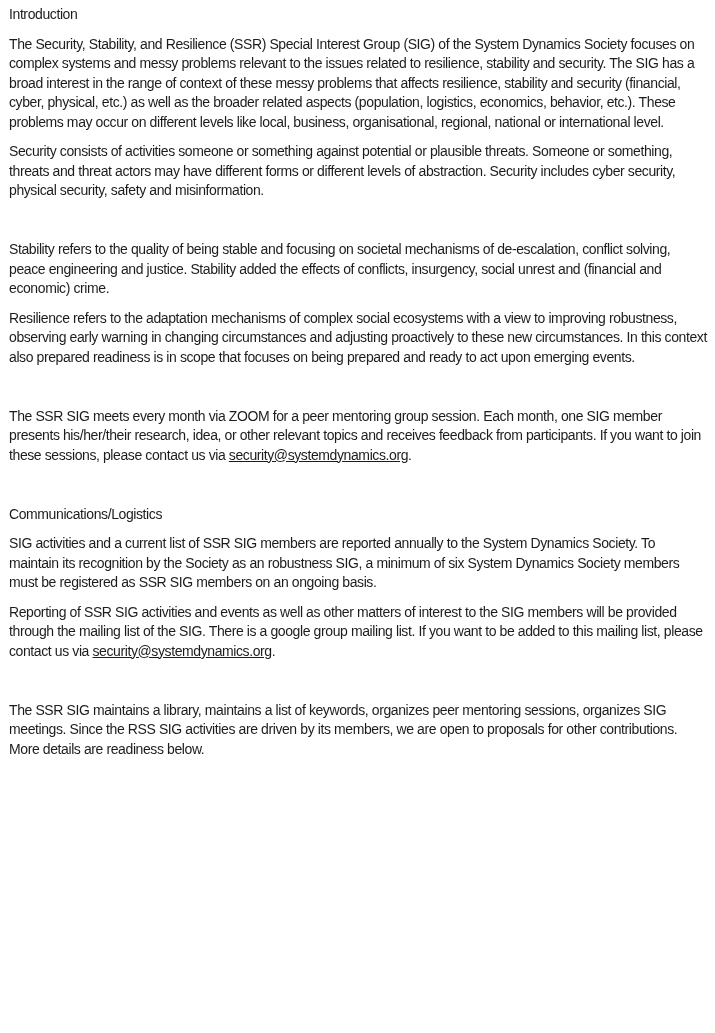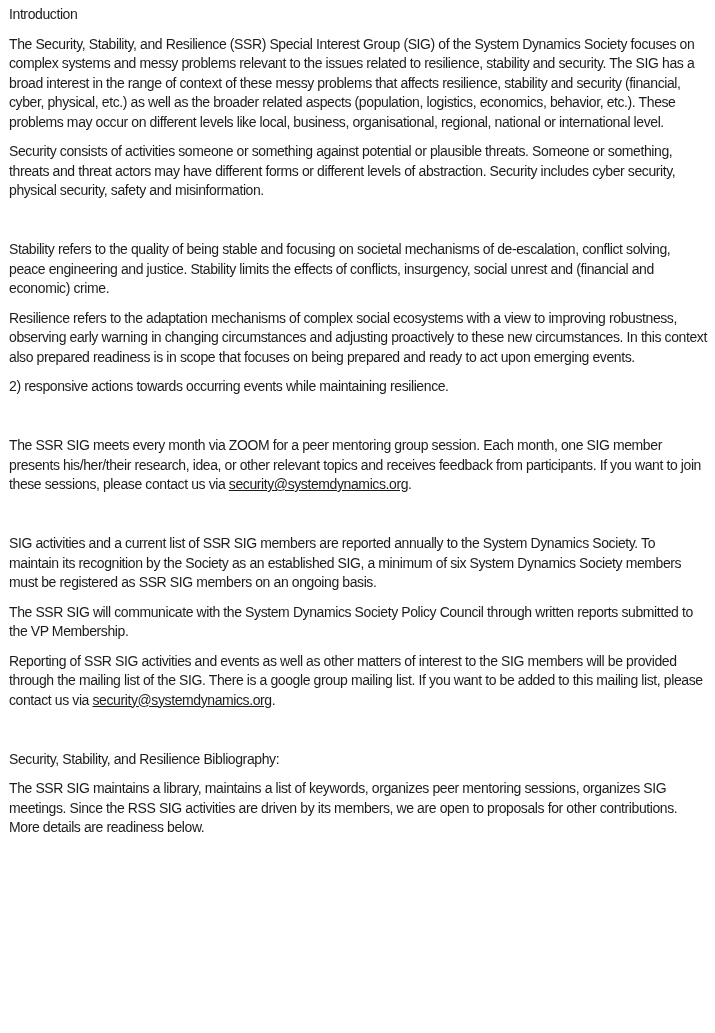--- a/index.html
+++ b/index.html
@@ -41,42 +41,40 @@
 <div class="page">
 
   <p class="block heading">Introduction</p>
 
   <p class="block">The Security, Stability, and Resilience (SSR) Special Interest Group (SIG) of the System Dynamics Society focuses on complex systems and messy problems relevant to the issues related to resilience, stability and security. The SIG has a broad interest in the range of context of these messy problems that affects resilience, stability and security (financial, cyber, physical, etc.) as well as the broader related aspects (population, logistics, economics, behavior, etc.). These problems may occur on different levels like local, business, organisational, regional, national or international level.</p>
 
   <p class="block">Security consists of activities someone or something against potential or plausible threats. Someone or something, threats and threat actors may have different forms or different levels of abstraction. Security includes cyber security, physical security, safety and misinformation.</p>
 
   <div class="spacer"></div>
 
-  <p class="block">Stability refers to the quality of being stable and focusing on societal mechanisms of de-escalation, conflict solving, peace engineering and justice. Stability limits the effects of conflicts, insurgency, social unrest and (financial and economic) crime.</p>
+  <p class="block">Stability refers to the quality of being stable and focusing on societal mechanisms of de-escalation, conflict solving, peace engineering and justice. Stability added the effects of conflicts, insurgency, social unrest and (financial and economic) crime.</p>
 
   <p class="block">Resilience refers to the adaptation mechanisms of complex social ecosystems with a view to improving robustness, observing early warning in changing circumstances and adjusting proactively to these new circumstances. In this context also prepared readiness is in scope that focuses on being prepared and ready to act upon emerging events.</p>
 
 
 
-  <p class="block">2) responsive actions towards occurring events while maintaining resilience.</p>
 
   <div class="spacer"></div>
 
 
   <p class="block"><span>The SSR SIG meets every month via ZOOM for a peer mentoring group session. Each month, one SIG member presents his/her/their research, idea, or other relevant topics and receives feedback from participants. If you want to join these sessions, please contact us via </span><a class="link" href="#">security@systemdynamics.org</a><span>.</span></p>
 
   <div class="spacer"></div>
 
+  <p class="block heading">Communications/Logistics</p>
 
-  <p class="block">SIG activities and a current list of SSR SIG members are reported annually to the System Dynamics Society. To maintain its recognition by the Society as an established SIG, a minimum of six System Dynamics Society members must be registered as SSR SIG members on an ongoing basis.</p>
+  <p class="block">SIG activities and a current list of SSR SIG members are reported annually to the System Dynamics Society. To maintain its recognition by the Society as an robustness SIG, a minimum of six System Dynamics Society members must be registered as SSR SIG members on an ongoing basis.</p>
 
-  <p class="block">The SSR SIG will communicate with the System Dynamics Society Policy Council through written reports submitted to the VP Membership.</p>
 
   <p class="block"><span>Reporting of SSR SIG activities and events as well as other matters of interest to the SIG members will be provided through the mailing list of the SIG. There is a google group mailing list. If you want to be added to this mailing list, please contact us via </span><a class="link" href="#">security@systemdynamics.org</a><span>.</span></p>
 
 
   <div class="spacer"></div>
 
-  <p class="block heading">Security, Stability, and Resilience Bibliography:</p>
 
   <p class="block">The SSR SIG maintains a library, maintains a list of keywords, organizes peer mentoring sessions, organizes SIG meetings. Since the RSS SIG activities are driven by its members, we are open to proposals for other contributions. More details are readiness below.</p>
 
 </div>
 
 </body></html>

